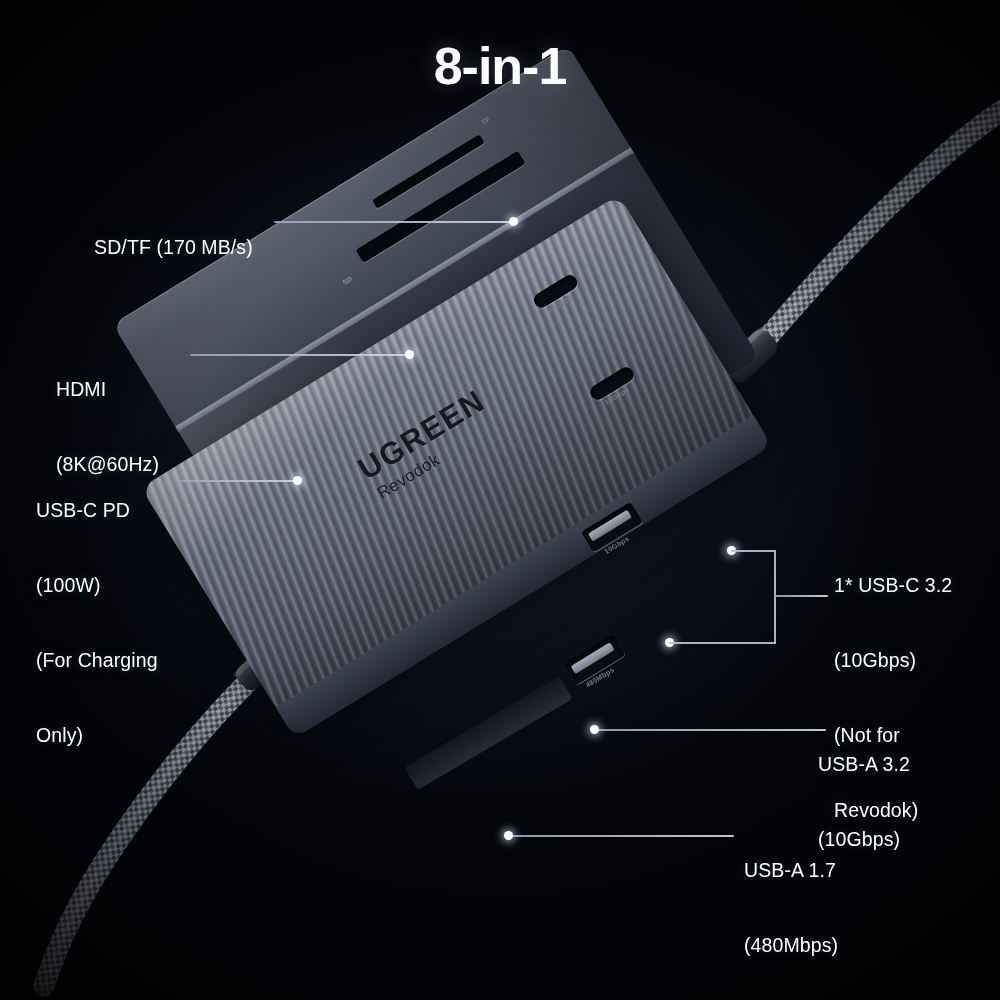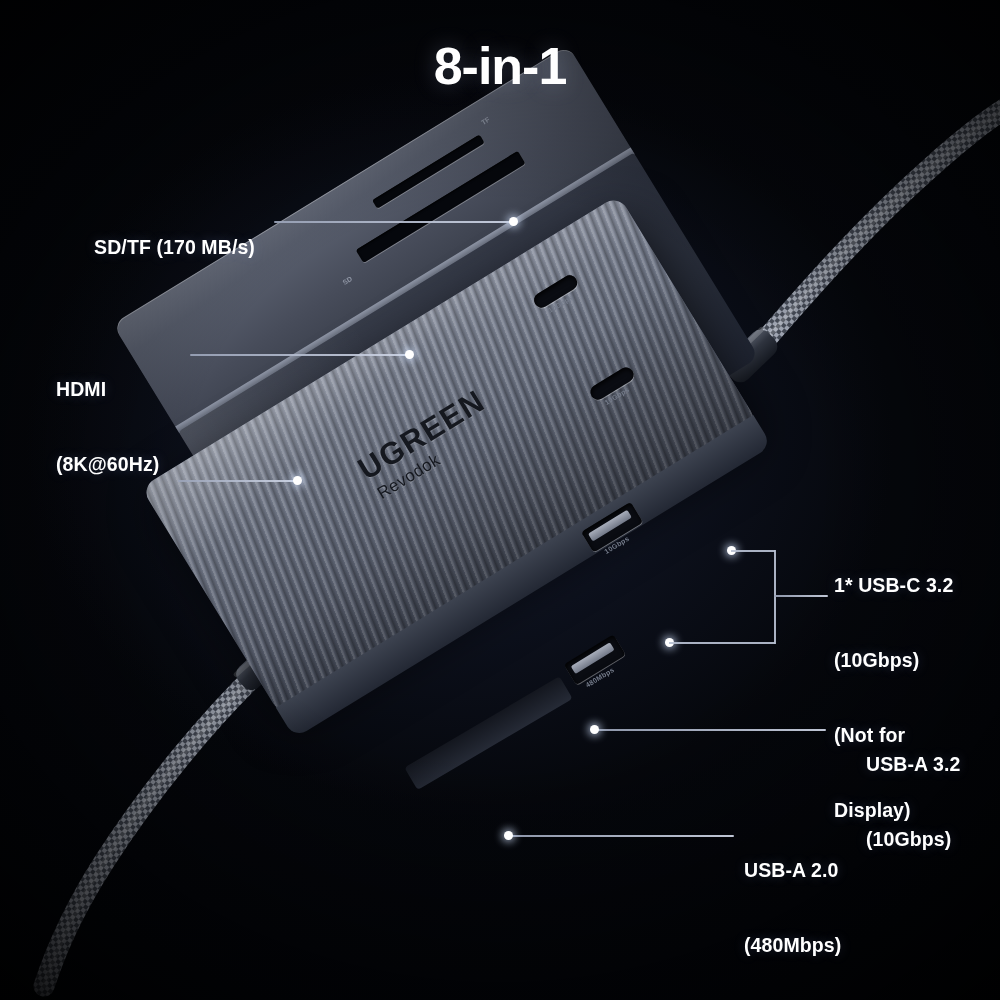--- a/index.html
+++ b/index.html
@@ -26,21 +26,21 @@
 
   
   .title{
     position:absolute;left:0;right:0;top:36px;text-align:center;
     color:#fff;font-size:52px;font-weight:700;letter-spacing:-1px;
     text-shadow:0 0 22px rgba(200,215,255,.26);
   }
 
   
   .label{
-    position:absolute;color:#fff;font-size:19.5px;font-weight:700;
+    position:absolute;color:#fff;font-size:19.5px;font-weight:400;
     line-height:25px;letter-spacing:.1px;white-space:pre;
     text-shadow:0 0 12px rgba(160,185,255,.22);
   }
 
   
   .leader{position:absolute;height:2px;background:linear-gradient(90deg,#9aa3b8,#cfd6e6);border-radius:1px;opacity:.92;}
   .dot{
     position:absolute;width:9px;height:9px;border-radius:50%;
     background:#fff;box-shadow:0 0 9px 2px rgba(210,225,255,.75);
   }
@@ -275,44 +275,50 @@
   <div class="leader" style="left:274px;top:221px;width:238px;"></div>
   <div class="dot" style="left:509px;top:217px;"></div>
 
   <div class="label" style="left:56px;top:327px;">
     <div>HDMI</div>
     <div>(8K@60Hz)</div>
   </div>
   <div class="leader" style="left:190px;top:354px;width:218px;"></div>
   <div class="dot" style="left:405px;top:350px;"></div>
 
+  <div class="label" style="left:36px;top:448px;">
+    <div>USB-C PD</div>
+    <div>(100W)</div>
+    <div>(For Charging</div>
+    <div>Only)</div>
+  </div>
   <div class="leader" style="left:178px;top:480px;width:118px;"></div>
   <div class="dot" style="left:293px;top:476px;"></div>
 
   <div class="label" style="left:834px;top:523px;">
     <div>1* USB-C 3.2</div>
     <div>(10Gbps)</div>
     <div>(Not for</div>
-    <div>Display)</div>
+    <div>Revodok)</div>
   </div>
 
   <div class="dot" style="left:727px;top:546px;"></div>
   <div class="brk h" style="left:731px;top:550px;width:44px;"></div>
   <div class="dot" style="left:665px;top:638px;"></div>
   <div class="brk h" style="left:669px;top:642px;width:106px;"></div>
   <div class="brk v" style="left:774px;top:550px;height:94px;"></div>
   <div class="leader" style="left:774px;top:595px;width:54px;"></div>
 
-  <div class="label" style="left:866px;top:702px;">
+  <div class="label" style="left:818px;top:702px;">
     <div>USB-A 3.2</div>
     <div>(10Gbps)</div>
   </div>
   <div class="leader" style="left:596px;top:729px;width:230px;"></div>
   <div class="dot" style="left:590px;top:725px;"></div>
 
   <div class="label" style="left:744px;top:808px;">
-    <div>USB-A 2.0</div>
+    <div>USB-A 1.7</div>
     <div>(480Mbps)</div>
   </div>
   <div class="leader" style="left:510px;top:835px;width:224px;"></div>
   <div class="dot" style="left:504px;top:831px;"></div>
 
 </div>
 
 </body></html>

